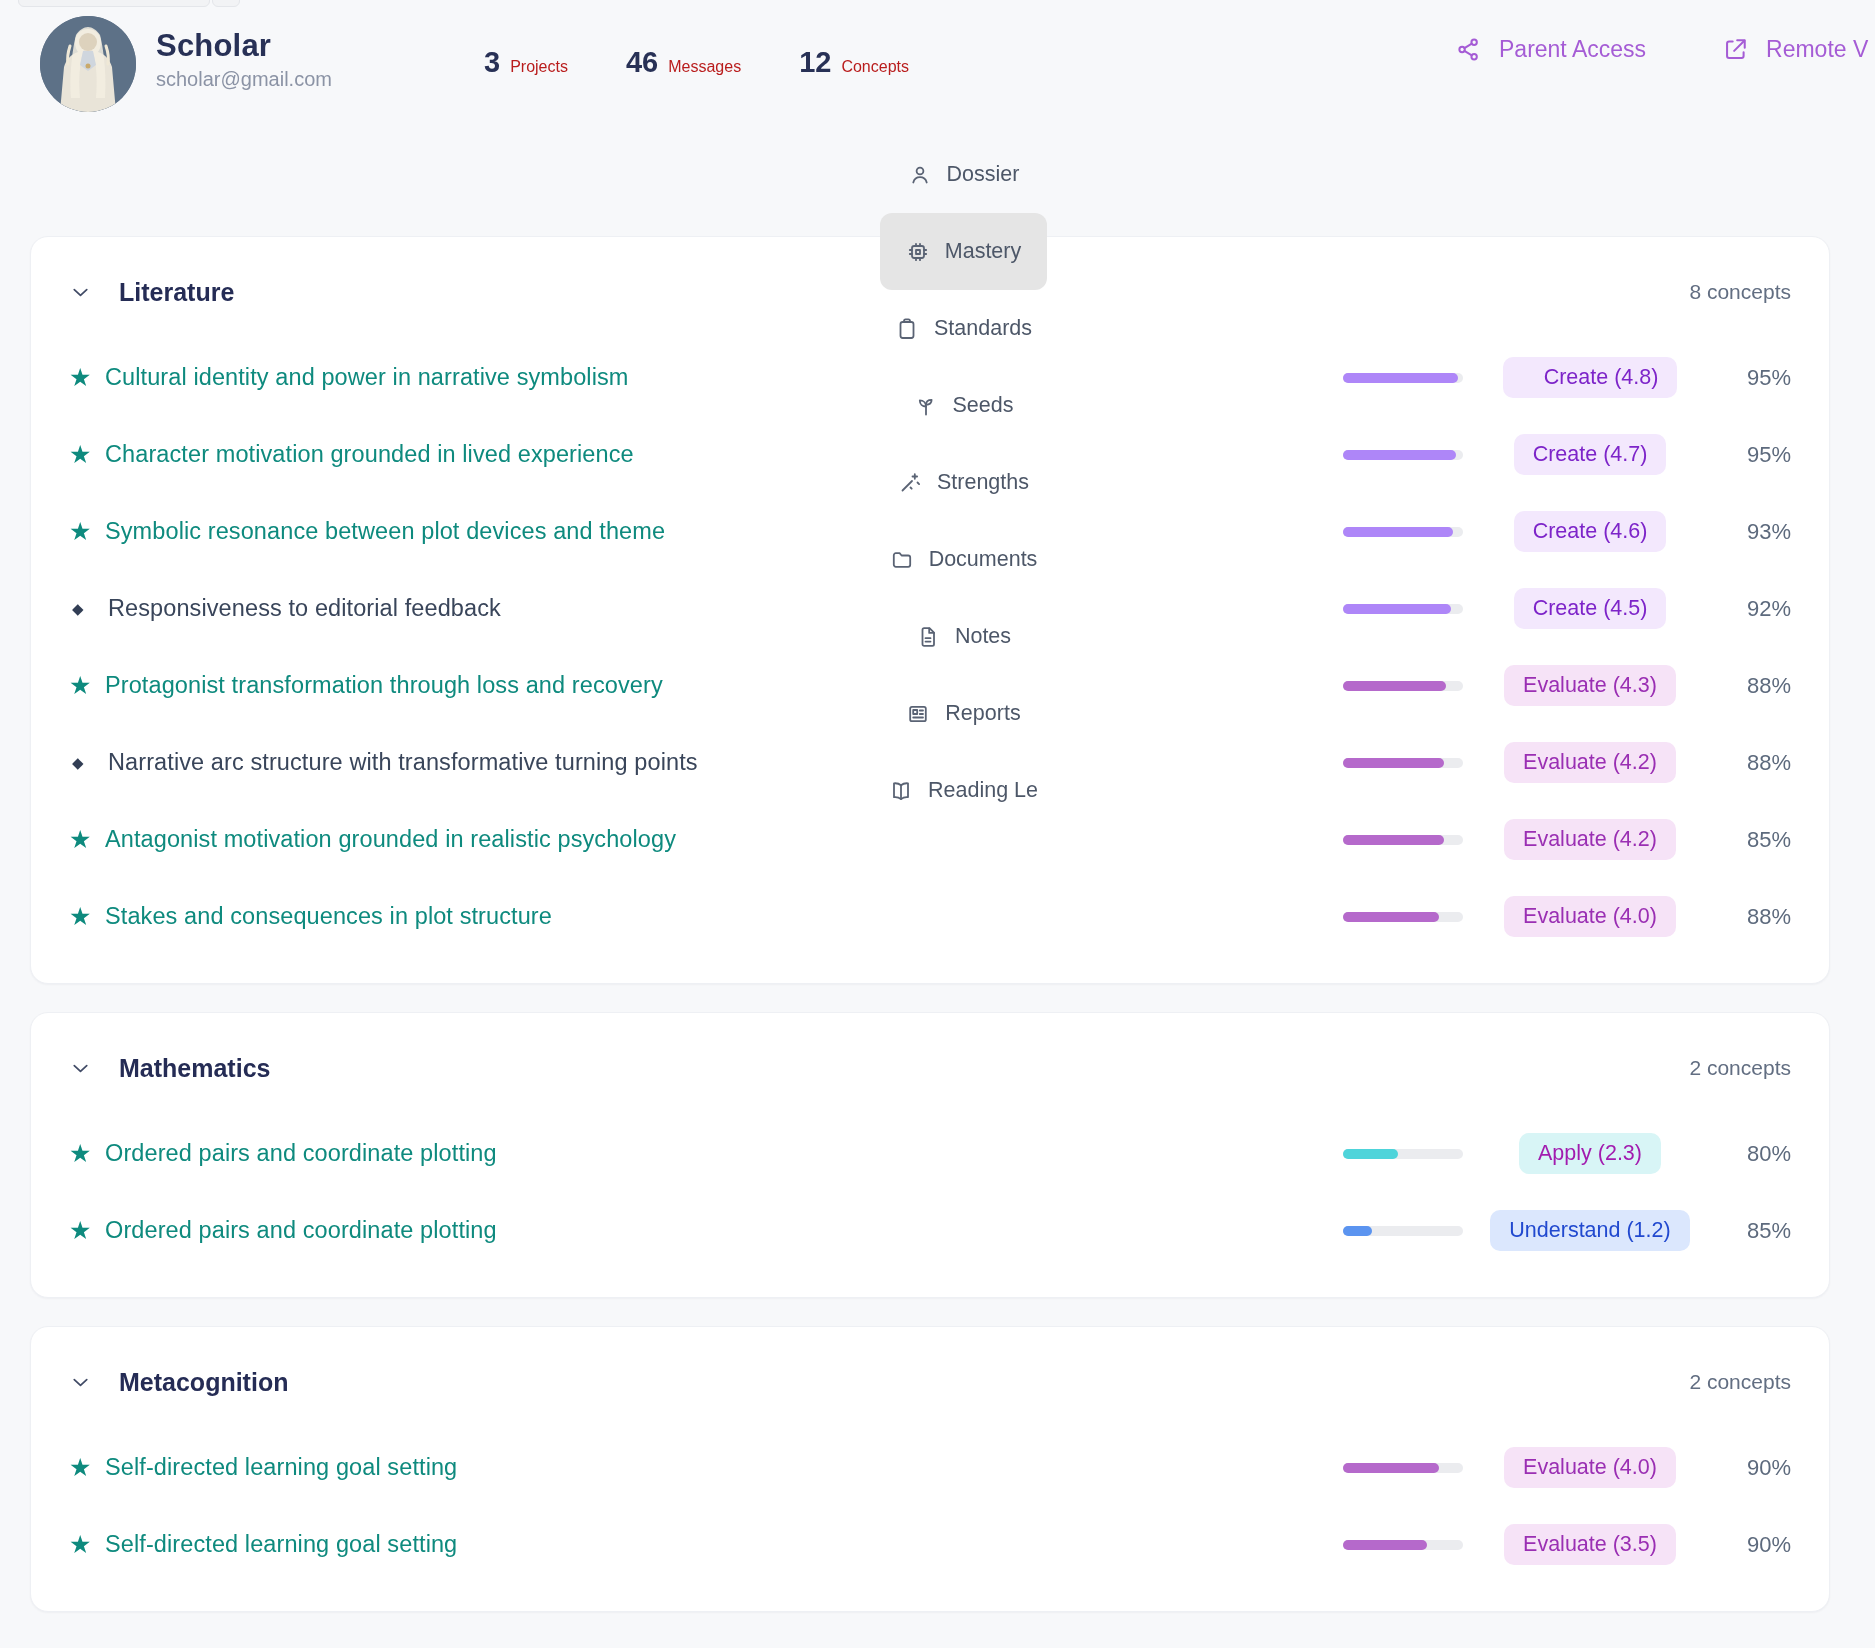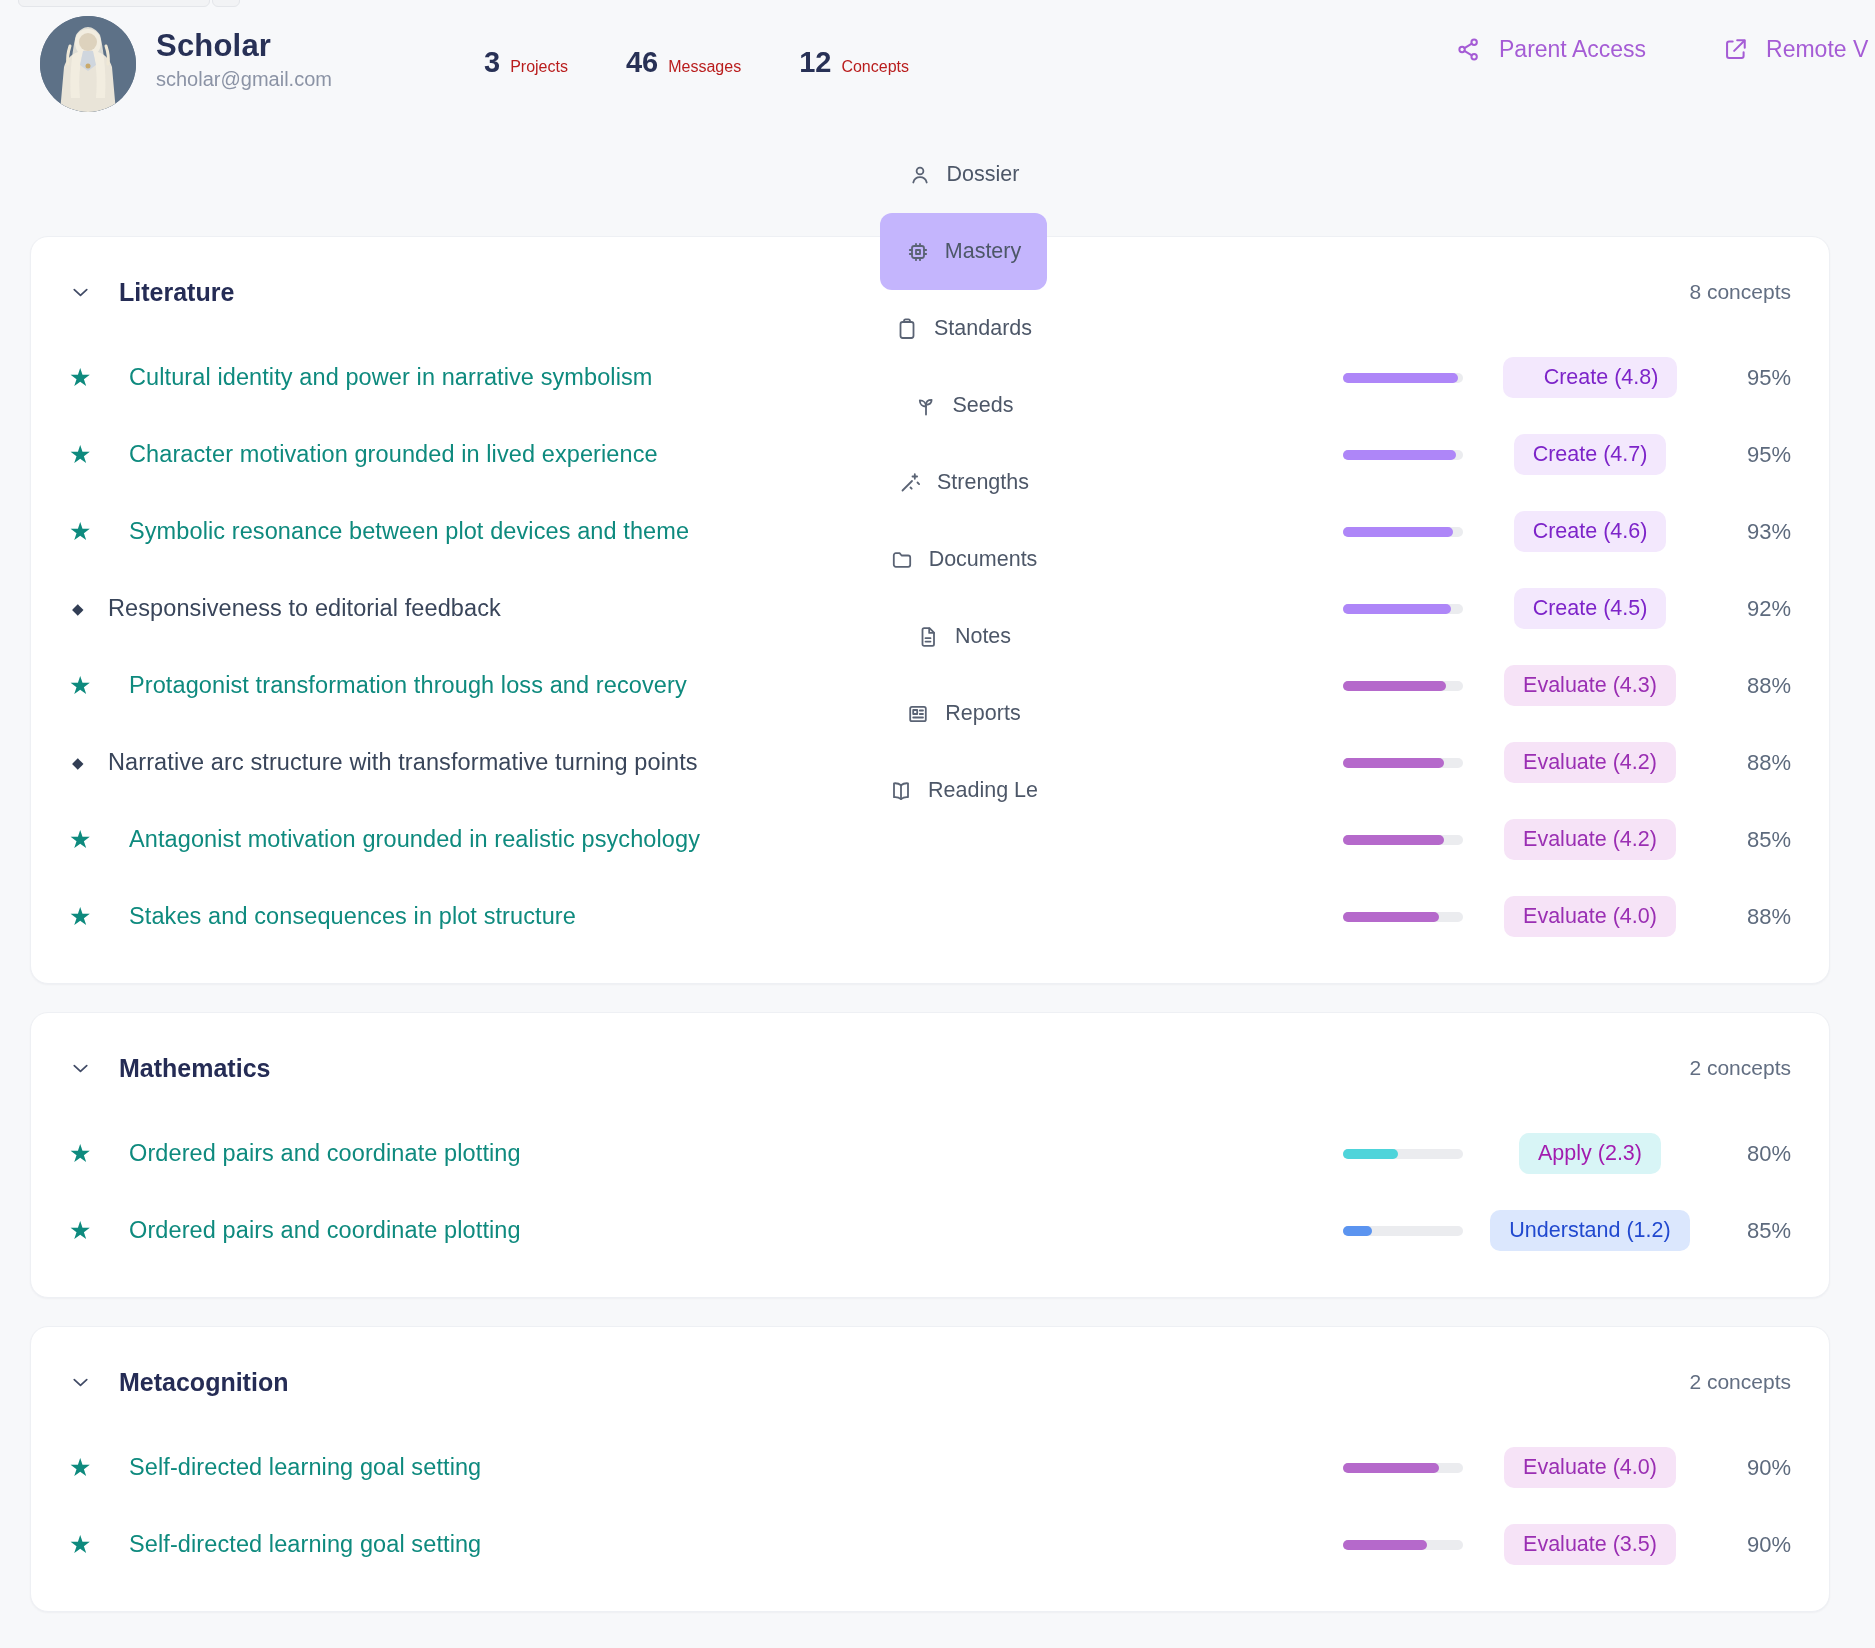--- a/index.html
+++ b/index.html
@@ -29,37 +29,37 @@
   .actions{position:absolute;left:1455px;top:36px;display:flex;gap:76px;align-items:center;white-space:nowrap;}
   .action{display:flex;align-items:center;gap:17px;background:none;border:none;cursor:pointer;
           font-family:inherit;font-size:23px;color:#a55cd5;padding:0;}
   .action .icon{width:27px;height:27px;color:#a55cd5;}
 
   
   .tabs{position:relative;margin:4px 0 0 52px;height:100px;display:flex;align-items:center;flex-direction:column;}
   .tab{display:flex;align-items:center;gap:15px;border:none;background:none;cursor:pointer;
        font-family:inherit;font-size:21.5px;color:#4d5768;padding:26px 26px;border-radius:12px;white-space:nowrap;}
   .tab .icon{width:24px;height:24px;color:#5a6374;}
-  .tab.active{background:#c4b5fd;}
+  .tab.active{background:#e5e5e5;}
 
   
   .card{width:1722px;margin:0 0 28px 30px;background:#ffffff;border:1px solid #eef0f4;border-radius:18px;
         padding:34px 38px 28px 38px;box-shadow:0 1px 2px rgba(16,24,40,.04);}
   .card-head{display:flex;align-items:center;height:42px;}
   .chevron{width:23px;height:23px;color:#414b66;cursor:pointer;flex:0 0 auto;}
   .chevron svg,.icon svg{width:100%;height:100%;fill:none;stroke:currentColor;stroke-width:1.8;stroke-linecap:round;stroke-linejoin:round;}
   .card-title{margin:0 0 0 27px;font-size:25px;font-weight:700;color:#252c55;}
   .card-count{margin-left:auto;font-size:21px;color:#626e82;}
   .rows{margin-top:26px;}
   .row{display:flex;align-items:center;height:77px;}
   .marker{width:36px;flex:0 0 auto;display:flex;align-items:center;}
   .marker.star{font-size:25px;color:#0e8a7e;}
   .marker.diamond{font-size:15px;color:#323e55;padding-left:3px;}
   .row-title{flex:1;font-size:23.5px;letter-spacing:.1px;}
-  .row-title.star{color:#0e8a7e;cursor:pointer;margin-left:24px;}
+  .row-title.star{color:#0e8a7e;cursor:pointer;}
   .row-title.diamond{color:#39455a;}
   .bar{width:120px;height:10px;border-radius:6px;background:#ebecef;position:relative;flex:0 0 auto;}
   .fill{position:absolute;left:0;top:0;bottom:0;border-radius:6px;}
   .badge-col{width:238px;flex:0 0 auto;display:flex;justify-content:center;margin-left:8px;}
   .badge{padding:8px 19px;border-radius:10px;font-size:21.5px;font-weight:500;white-space:nowrap;}
   .pct{width:82px;flex:0 0 auto;text-align:right;font-size:22px;color:#5d6a7d;}
 </style>
 </head>
 <body>
 

